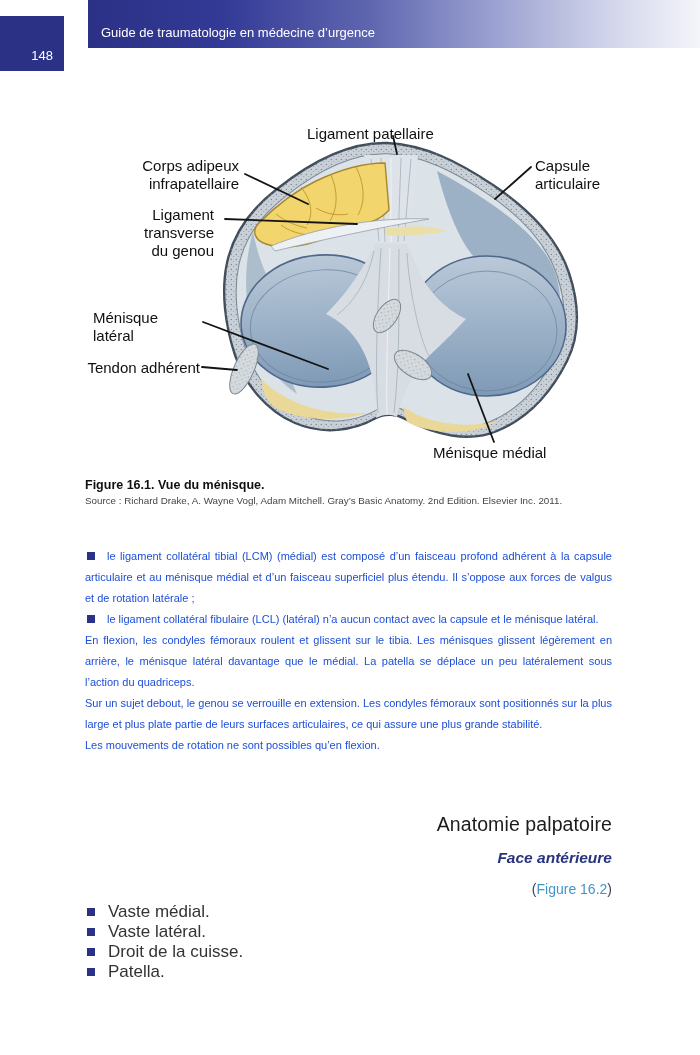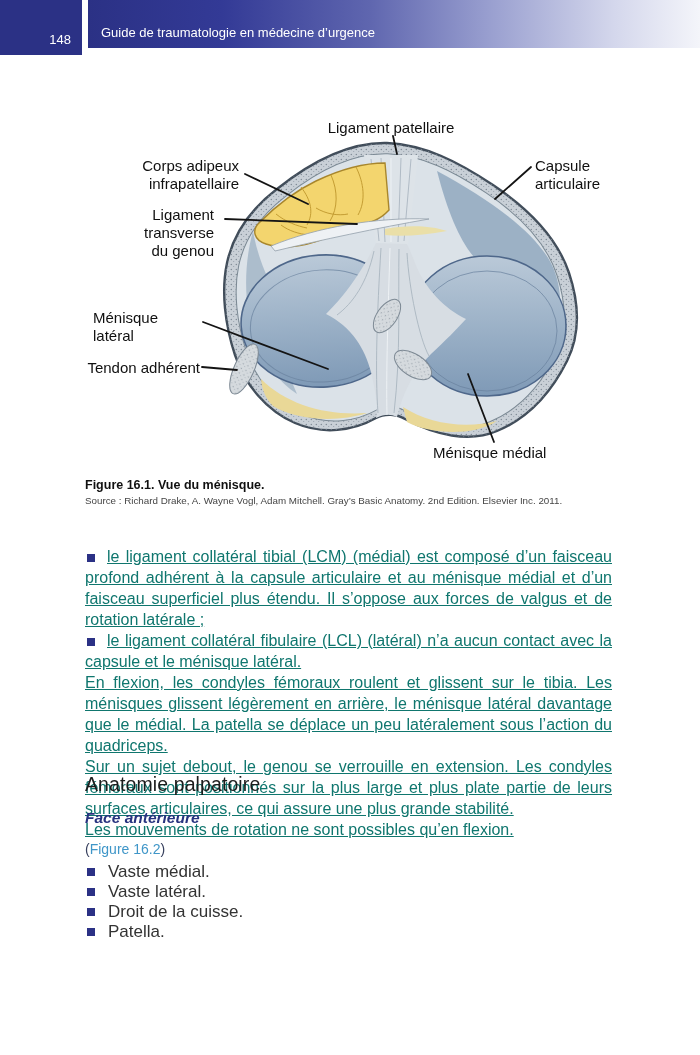--- a/index.html
+++ b/index.html
@@ -1,52 +1,52 @@
 <!DOCTYPE html>
 <html><head>
 <meta charset="utf-8">
 <style>
   html,body{margin:0;padding:0;background:#ffffff;}
   .page{position:relative;width:700px;height:1055px;background:#fff;overflow:hidden;
         font-family:"Liberation Sans","DejaVu Sans",sans-serif;}
 
   
   .hdr{position:absolute;top:0;left:0;width:700px;height:55px;}
-  .numbox{position:absolute;left:0;top:0;width:82px;height:55px;background:#2b3185;
+  .numbox{position:absolute;left:0;top:16px;width:64px;height:55px;background:#2b3185;
           color:#fff;display:flex;align-items:flex-end;justify-content:flex-end;
           padding:0 11px 8px 0;box-sizing:border-box;font-size:13px;}
   .hbar{position:absolute;left:88px;top:0;width:612px;height:48px;color:#fff;
         background:linear-gradient(90deg,#2b3185 0%,#333a96 22%,#5f66af 46%,#9aa0d0 66%,#d4d7ec 86%,#f4f5fa 100%);
         display:flex;align-items:flex-end;padding:0 0 8px 13px;box-sizing:border-box;font-size:13px;}
 
   
   .figwrap{position:absolute;left:85px;top:113px;width:530px;height:362px;}
   .fig-svg{position:absolute;left:0;top:0;width:530px;height:360px;}
   .lbl{position:absolute;font-size:15px;line-height:18px;color:#101010;}
-  #lbl-pat{left:222px;top:6px;width:168px;text-align:center;}
+  #lbl-pat{left:222px;top:12px;width:168px;text-align:left;}
   #lbl-corps{left:12px;top:44px;width:142px;text-align:right;}
   #lbl-trans{left:12px;top:93px;width:117px;text-align:right;}
   #lbl-lat{left:8px;top:196px;width:106px;text-align:left;}
   #lbl-pop{left:0px;top:246px;width:115px;text-align:right;}
   #lbl-med{left:348px;top:331px;width:178px;text-align:left;}
   #lbl-cap{left:450px;top:44px;width:80px;text-align:left;}
 
   
   .capblock{position:absolute;left:85px;top:478px;width:527px;}
   .cap-title{font-weight:bold;font-size:12.5px;color:#101010;}
   .cap-src{font-size:9.8px;color:#454545;margin-top:3px;}
 
   
-  .bodyblock{position:absolute;left:85px;top:546px;width:527px;font-size:16px;
-             line-height:21px;color:#0f766e;text-align:justify;text-decoration:underline;}
+  .bodyblock{position:absolute;left:85px;top:546px;width:527px;font-size:11px;
+             line-height:21px;color:#1d4ed8;text-align:justify;}
   .bodyblock p{margin:0;}
   .sq{display:inline-block;width:8px;height:8px;background:#2b3185;margin:0 12px 0 2px;}
 
   
-  .sectionblock{position:absolute;left:85px;top:773px;width:527px;}
+  .sectionblock{position:absolute;left:85px;top:813px;width:527px;text-align:right;}
   .sect{margin:0;font-size:19.5px;font-weight:400;color:#1c1c1c;letter-spacing:.1px;}
   .subsect{margin:13px 0 0 0;font-size:15.5px;font-weight:700;color:#27337f;font-style:italic;}
   .figref{margin-top:14px;font-size:14px;color:#38405e;}
   .figref a{color:#3f96c8;text-decoration:none;cursor:pointer;}
   .plist{list-style:none;margin:5px 0 0 0;padding:0;}
   .plist li{display:flex;align-items:center;line-height:20px;font-size:17px;color:#333;}
   .sq2{flex:0 0 8px;width:8px;height:8px;background:#2b3185;margin:0 13px 0 2px;}
 </style>
 </head>
 <body>

